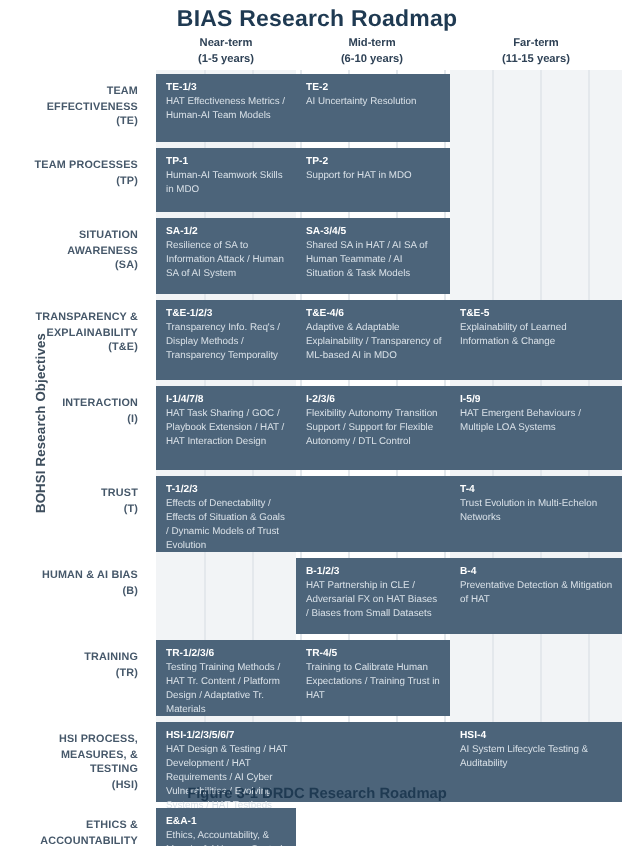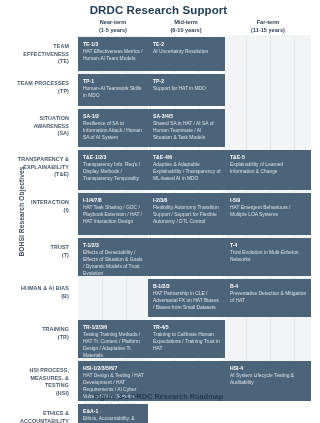--- a/index.html
+++ b/index.html
@@ -100,21 +100,21 @@
     left:0;right:0;bottom:22px;
     text-align:center;
     font-size:7.4px;
     font-weight:bold;
     color:#1f3a52;
   }
 </style>
 </head>
 <body>
 
-<div id="title">DRDC Research Support</div>
+<div id="title">BIAS Research Roadmap</div>
 
 <div id="chart">
 
   <div id="ylabel">BOHSI Research Objectives</div>
 
   <div id="plot">
 
   <div class="band" style="left: 0px; width: 70px;"></div>
       <div class="band" style="left: 147px; width: 86px;"></div>
       <div class="bandline" style="left: 24px;"></div>

